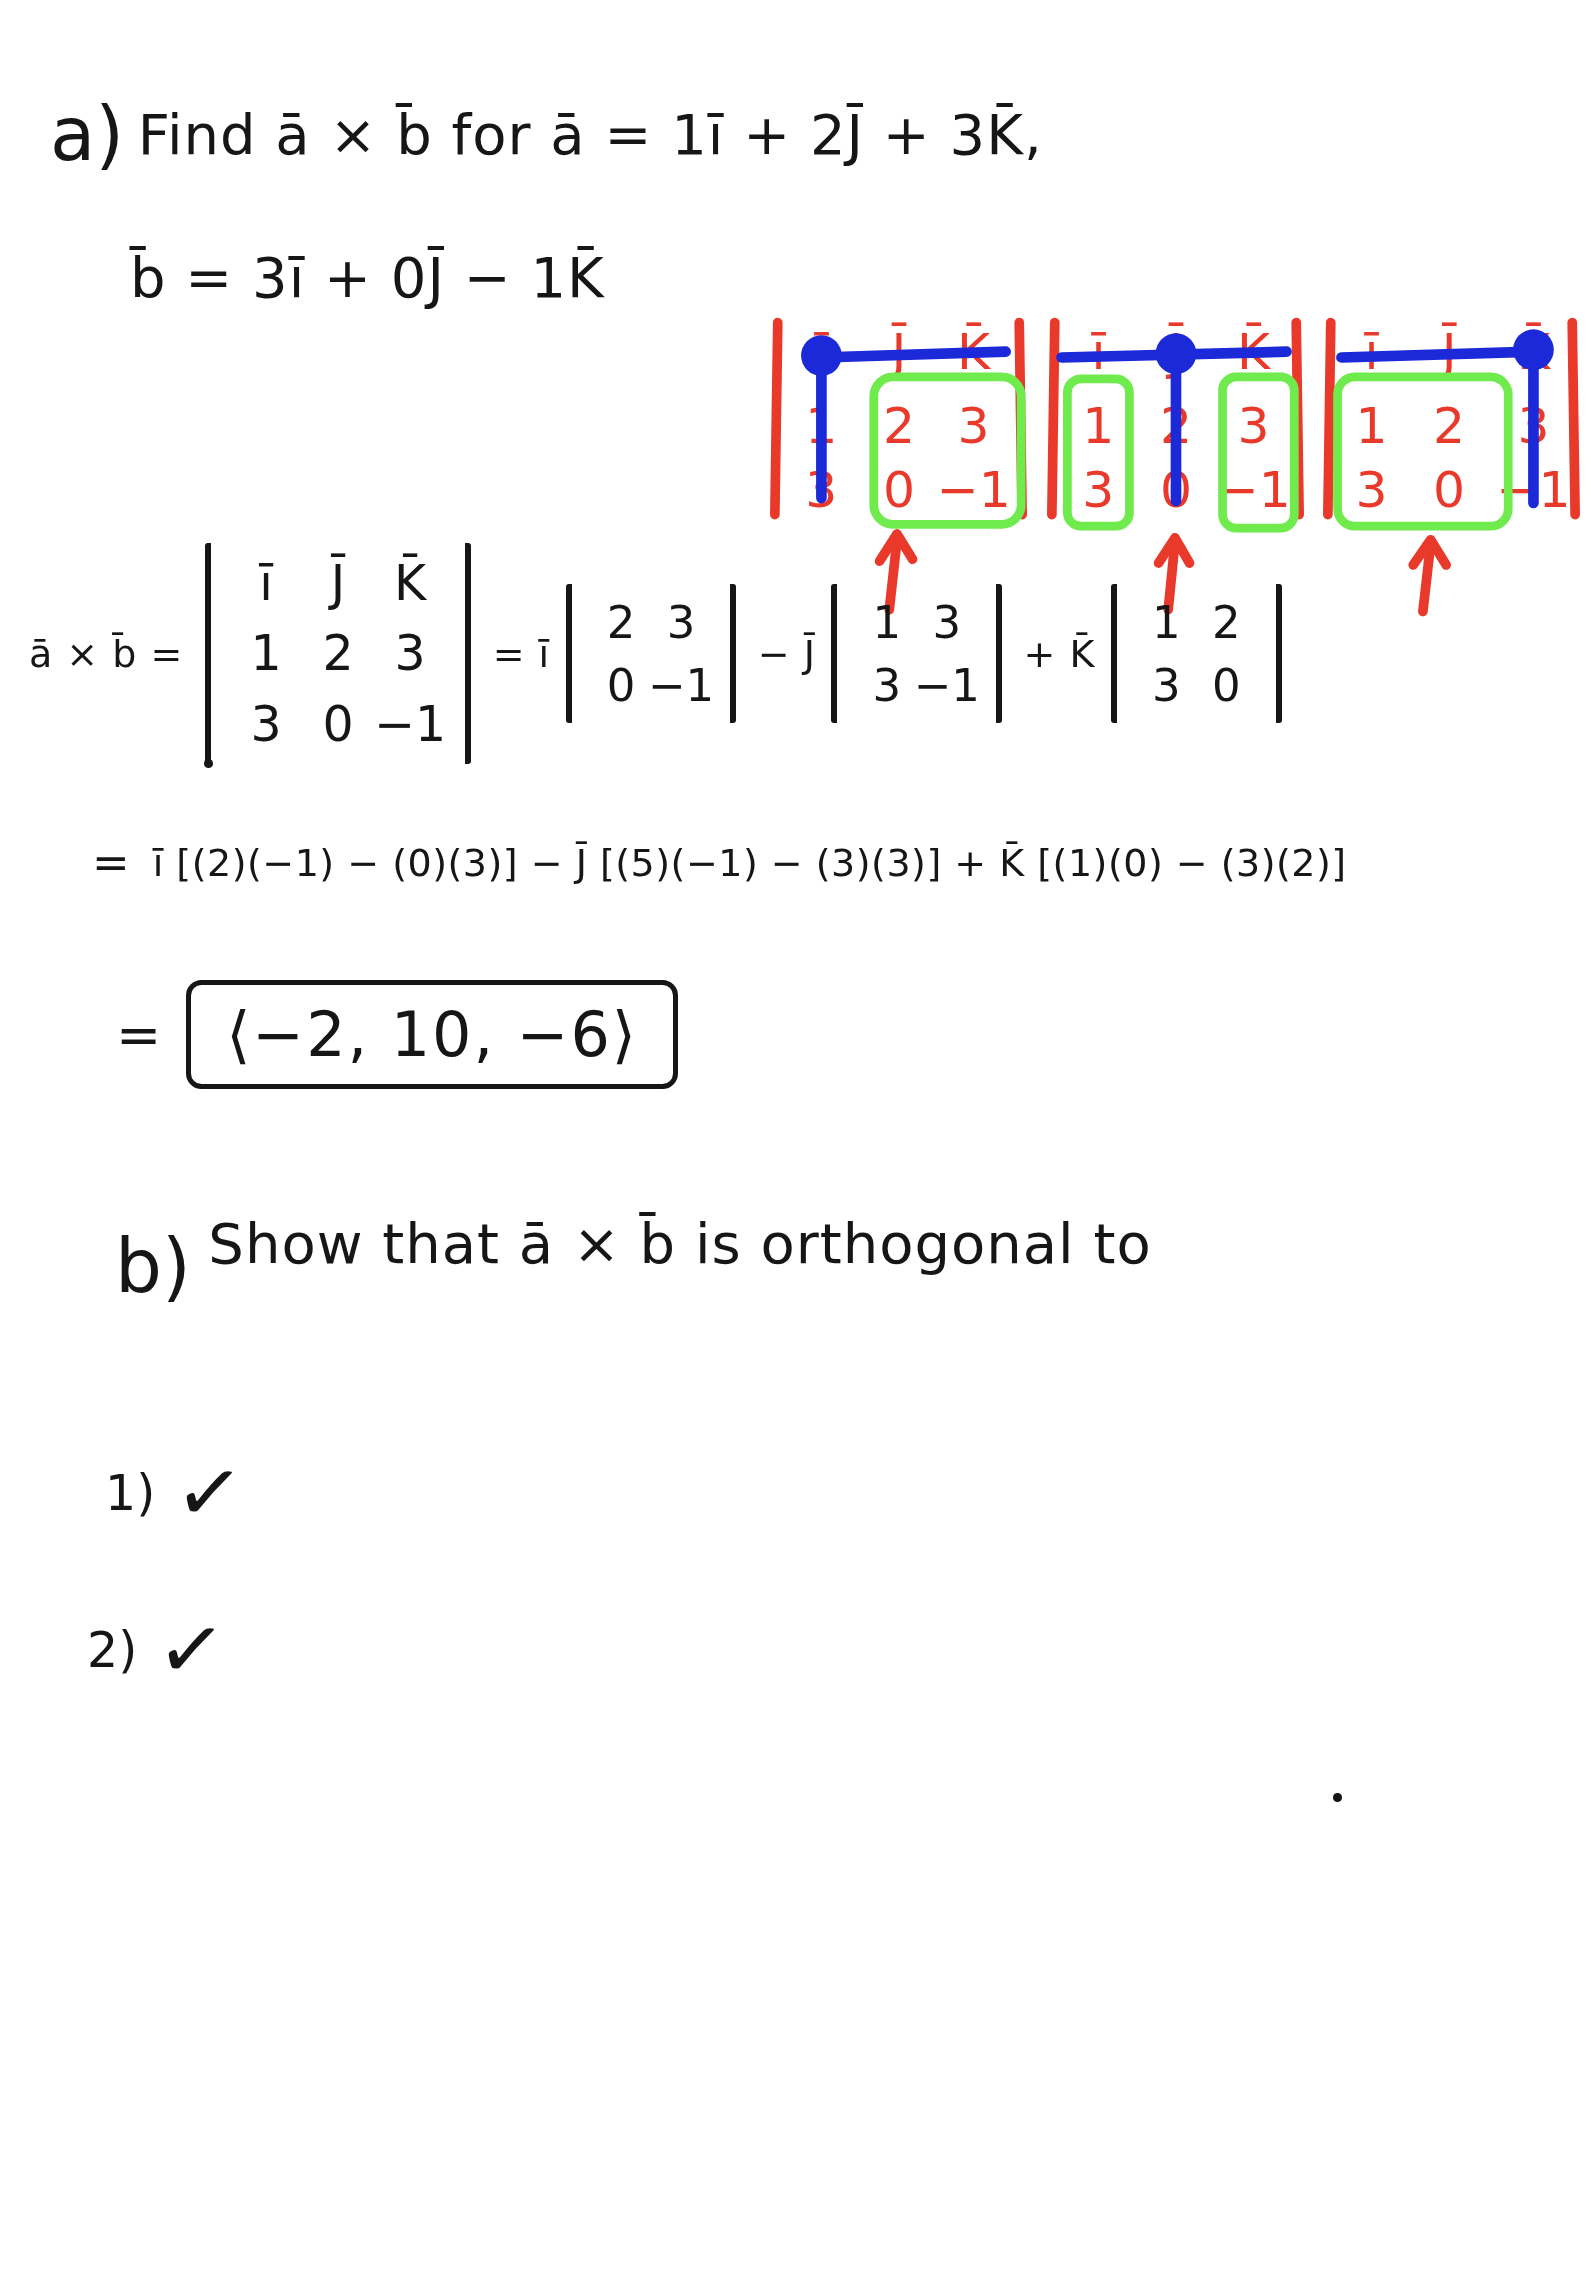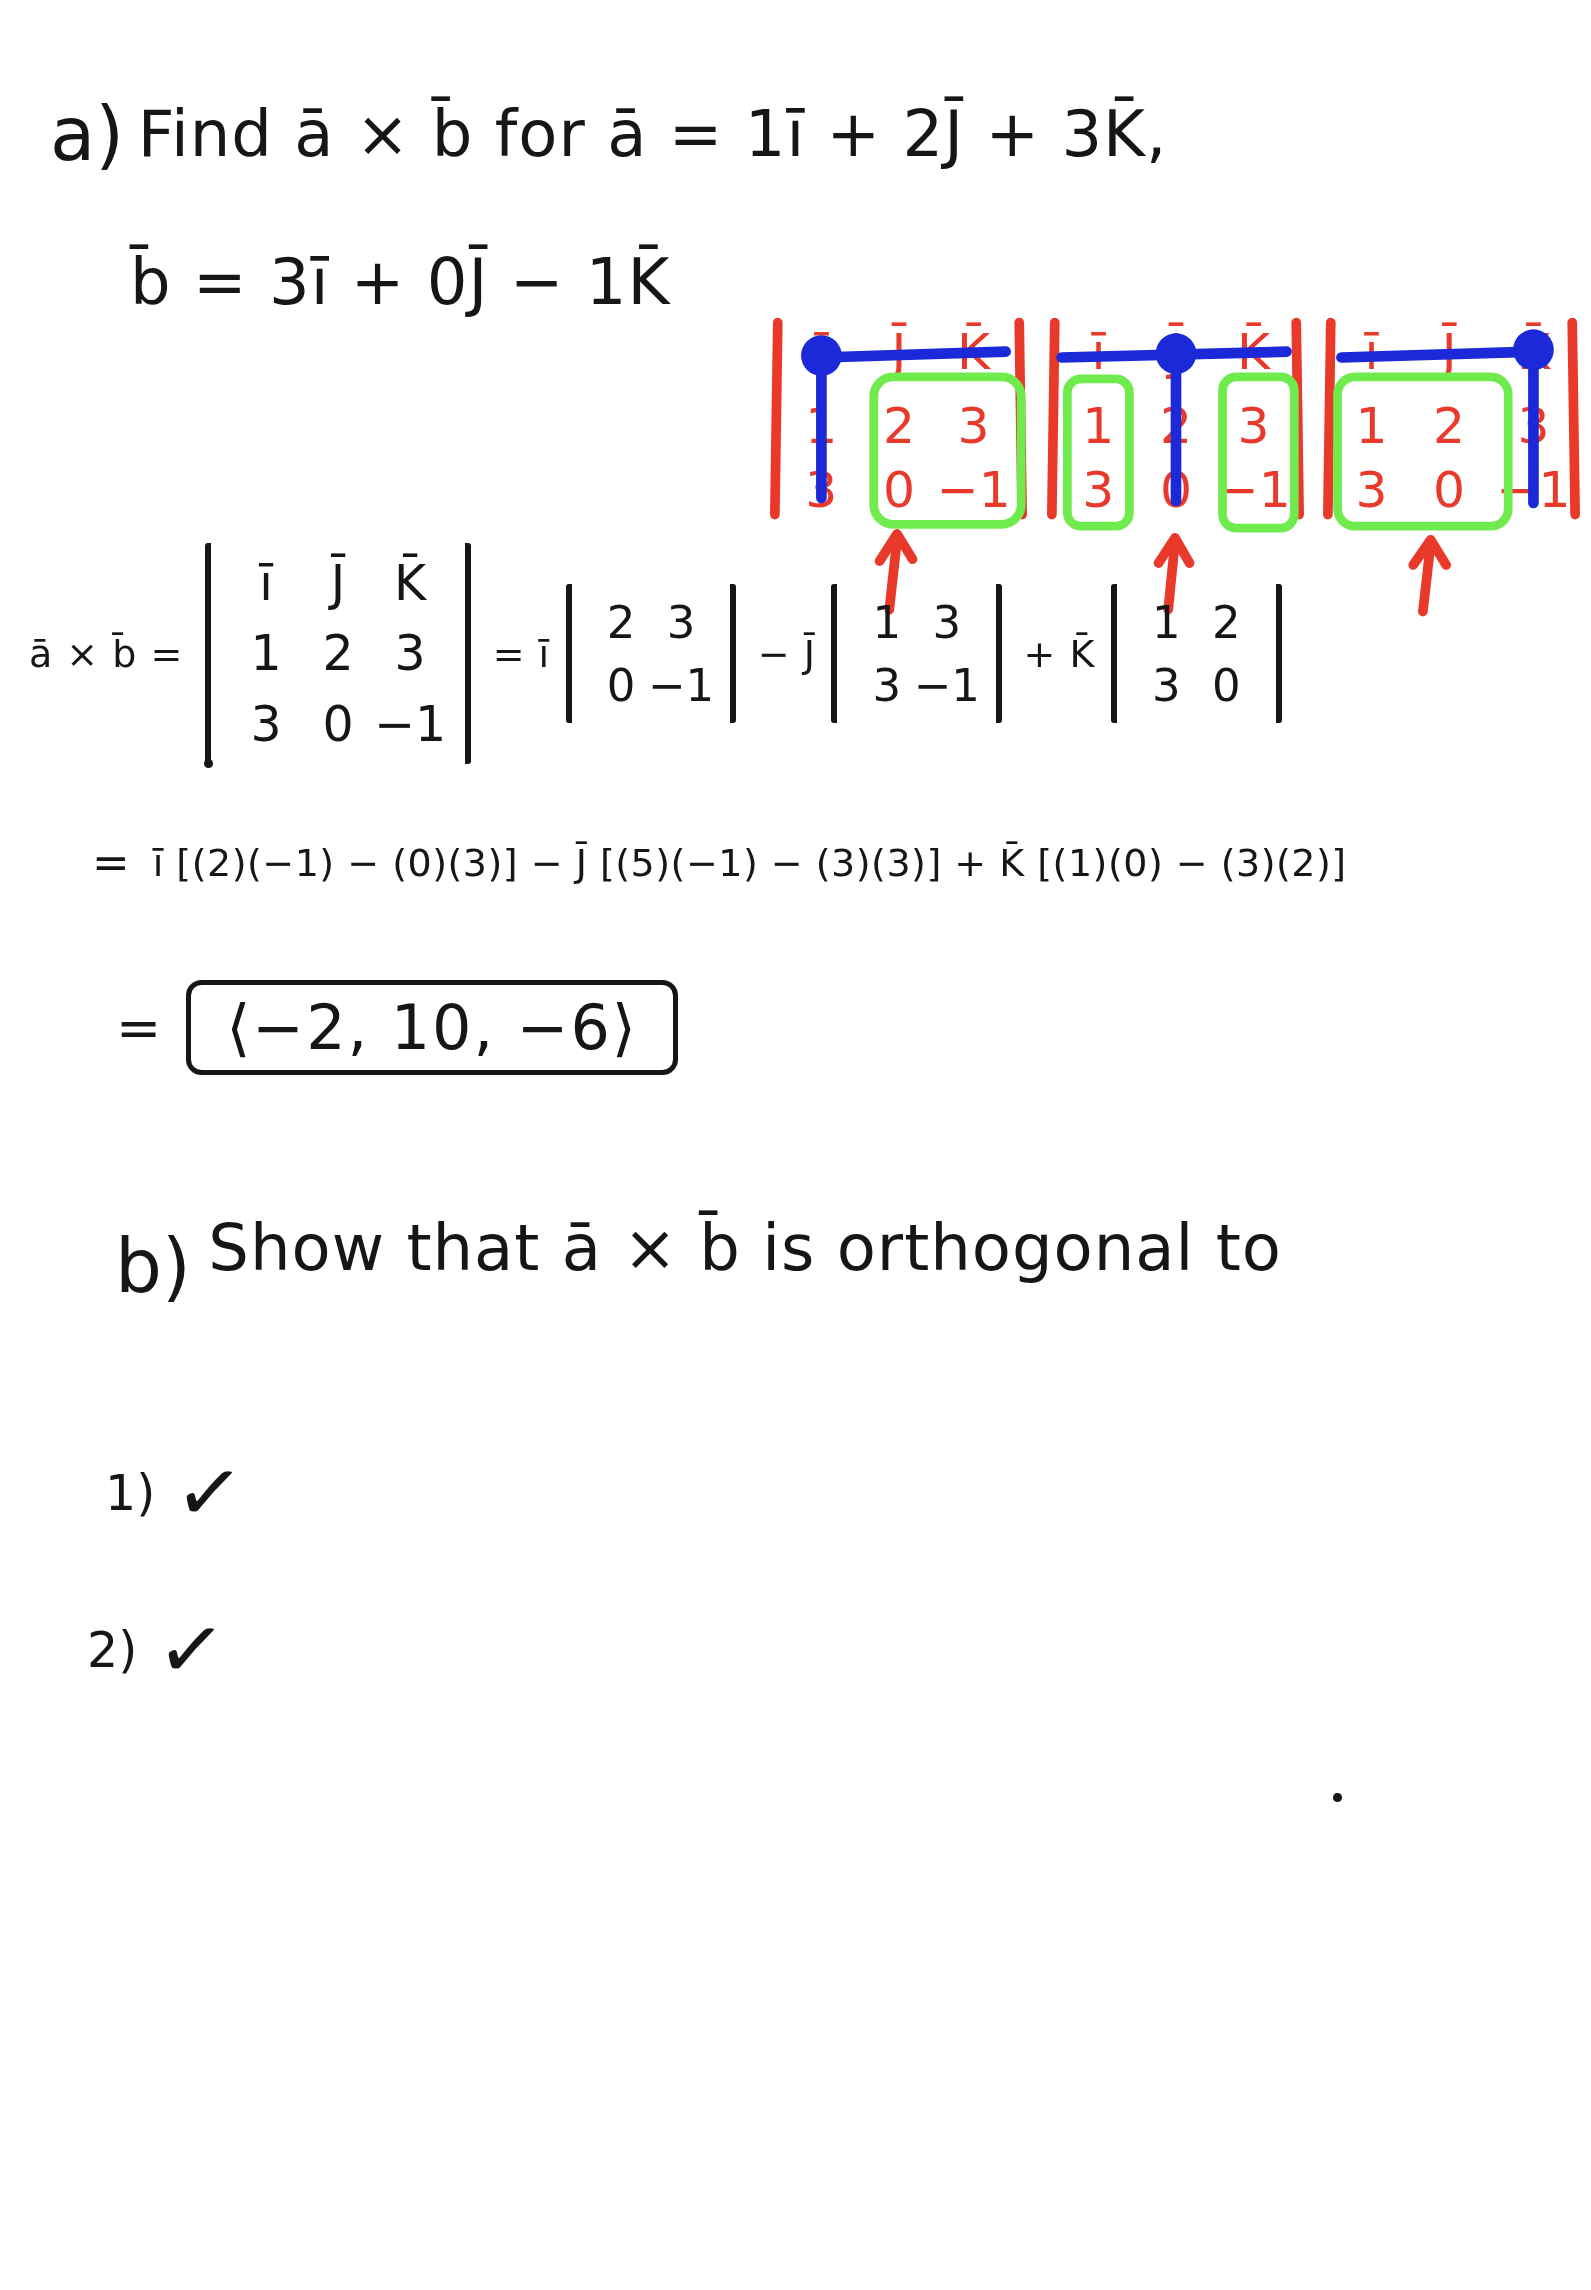--- a/index.html
+++ b/index.html
@@ -4,34 +4,34 @@
 <style>
   html,body{margin:0;padding:0}
   body{
     width:1591px;height:2290px;position:relative;background:#ffffff;
     font-family:"DejaVu Sans",sans-serif;color:#161616;overflow:hidden;
   }
   .abs{position:absolute}
   .row{display:flex;align-items:center}
   
   .t-label{font-size:74px;line-height:1}
-  .t-title{font-size:64px;letter-spacing:1px}
+  .t-title{font-size:56px;letter-spacing:1px}
   
   .det-bars{
     border-left:6.8px solid #161616;border-right:6.8px solid #161616;
     padding:11.6px 19.4px;border-radius:2.9px;
   }
   .det-inner{display:grid;justify-items:center;align-items:center}
   .det3 .det-inner{grid-template-columns:repeat(3,72px);row-gap:13.6px;font-size:49px}
   .det2 .det-inner{grid-template-columns:repeat(2,60px);row-gap:9.7px;font-size:45px}
   .prefix{font-size:38px;letter-spacing:1px}
   .term{display:inline-flex;align-items:center;gap:15.5px}
   
   .box-answer{
-    border:5.8px solid #161616;border-radius:15.5px;padding:6px 35px;
+    border:5.8px solid #161616;border-radius:15.5px;padding:13px 35px;
     font-size:62px;letter-spacing:1.9px;
   }
   .check{font-size:82px;line-height:1;transform:rotate(6deg);display:inline-block}
   .pen-dot{width:8.7px;height:8.7px;border-radius:50%;background:#161616}
   svg text{
     font-family:"DejaVu Sans",sans-serif;font-size:52px;fill:#e8392b;
     text-anchor:middle;letter-spacing:0;
   }
 </style>
 </head>

